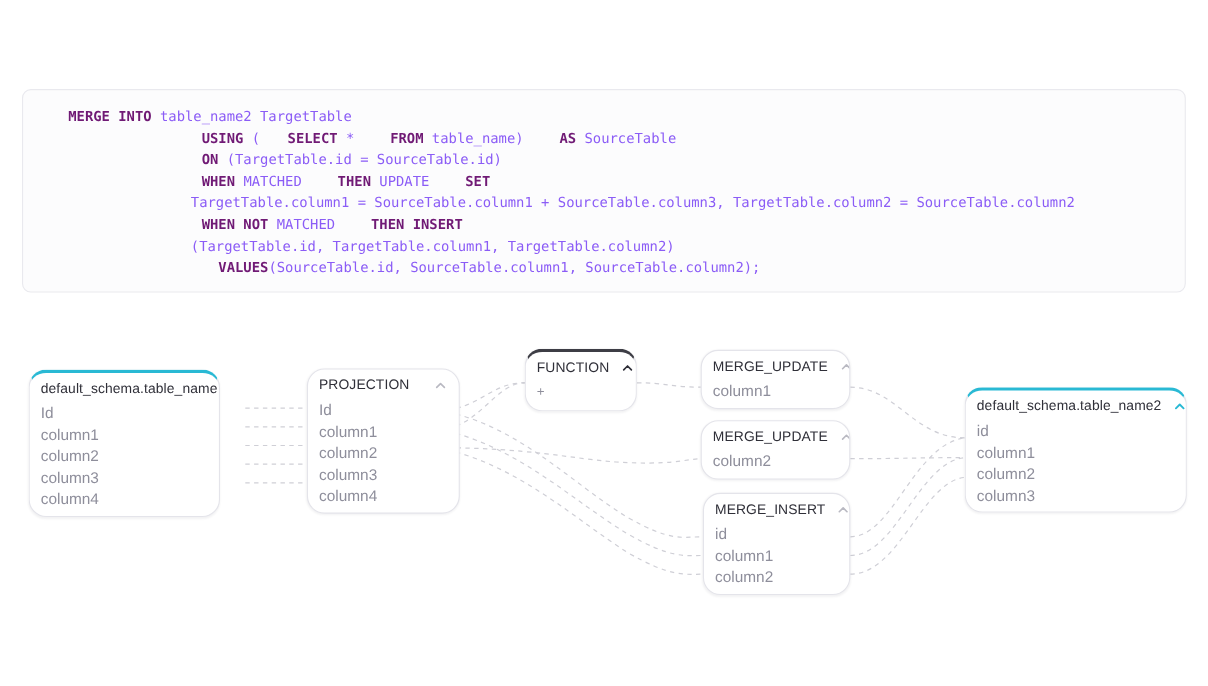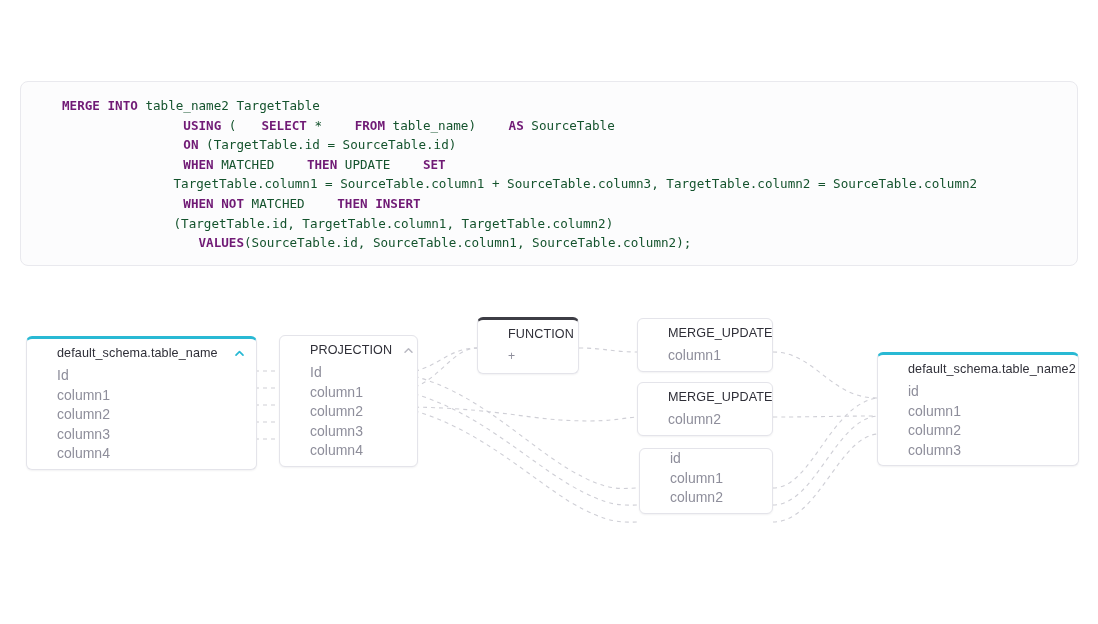--- a/index.html
+++ b/index.html
@@ -32,21 +32,21 @@
   }
   #code-body {
     font-family: "DejaVu Sans Mono", "Liberation Mono", monospace;
     font-size: 12.6px;
     line-height: 19.6px;
     color: #4a4a55;
     white-space: pre;
   }
   .code-line { display: block; height: 19.6px; }
   .kw { color: #701a75; font-weight: bold; padding-left: 25px; }
-  .pl { color: #14532d; }
+  .pl { color: #8b5cf6; }
 
   
   #graph {
     position: absolute;
     left: 0;
     top: 290px;
     width: 1098px;
     height: 334px;
   }
   #edges {
@@ -55,24 +55,23 @@
     width: 1098px;
     height: 334px;
     pointer-events: none;
   }
 
   .node {
     position: absolute;
     box-sizing: border-box;
     background: #ffffff;
     border: 1px solid #e4e4ea;
-    border-radius: 6px;
+    border-radius: 16px;
     box-shadow: 0 1px 2px rgba(20,20,40,0.055);
     overflow: hidden;
-    padding-left: 20px;
   }
   .node.accent { border-top: 3px solid #29b9d4; }
   .node.dark-accent { border-top: 3px solid #3d3d45; }
 
   .node-header {
     display: flex;
     align-items: center;
     justify-content: space-between;
     padding: 7px 10px 6px 10px;
     font-size: 12.6px;
@@ -97,21 +96,21 @@
     white-space: nowrap;
   }
   .plus-row {
     font-size: 12.2px;
     color: #8e8e9b;
     padding: 2px 10px 4px 10px;
     line-height: 15px;
   }
 
   
-  #node-source   { left: 26px;  top: 46px;  width: 231px; }
+  #node-source   { left: 26px;  top: 46px;  width: 174px; }
   #node-projection { left: 279px; top: 45px;  width: 139px; }
   #node-function  { left: 477px; top: 27px;  width: 102px; }
   #node-mu1      { left: 637px; top: 28px;  width: 136px; }
   #node-mu2      { left: 637px; top: 92px;  width: 136px; }
   #node-mi       { left: 639px; top: 158px; width: 134px; }
   #node-target   { left: 877px; top: 62px;  width: 202px; }
 </style>
 </head>
 <body>
 
@@ -223,20 +222,28 @@
             <path d="M3 8.2 L6.5 4.7 L10 8.2" fill="none" stroke="#b9b9c2" stroke-width="1.5" stroke-linecap="round" stroke-linejoin="round"></path>
           </svg>
       </span>
     </div>
     <div class="node-fields">
       <div class="field">column2</div>
     </div>
   </div>
 
   <div class="node" id="node-mi">
+    <div class="node-header">
+      <span class="node-title">MERGE_INSERT</span>
+      <span class="chevron">
+        <svg width="13" height="13" viewBox="0 0 13 13">
+            <path d="M3 8.2 L6.5 4.7 L10 8.2" fill="none" stroke="#b9b9c2" stroke-width="1.5" stroke-linecap="round" stroke-linejoin="round"></path>
+          </svg>
+      </span>
+    </div>
     <div class="node-fields">
       <div class="field">id</div>
       <div class="field">column1</div>
       <div class="field">column2</div>
     </div>
   </div>
 
   <div class="node accent" id="node-target">
     <div class="node-header">
       <span class="node-title">default_schema.table_name2</span>

